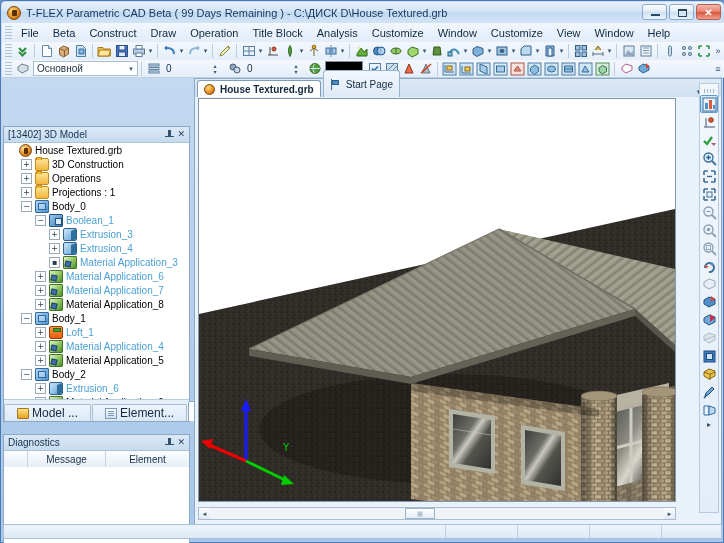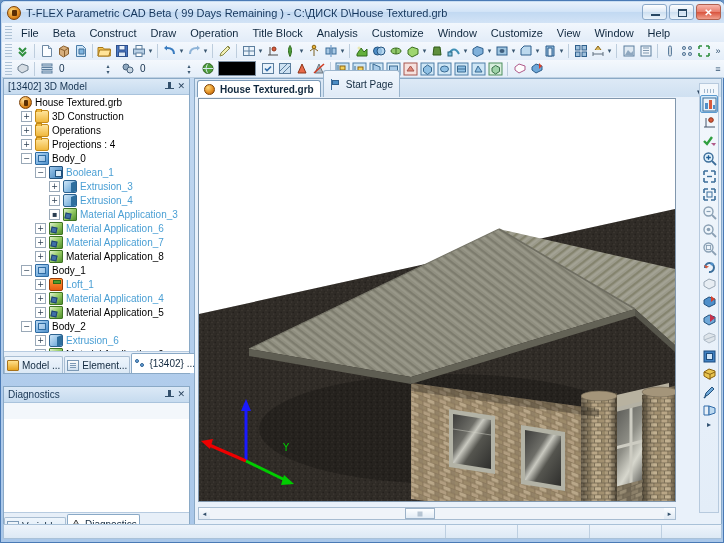--- a/index.html
+++ b/index.html
@@ -85,21 +85,21 @@
   }
   .combo .cbtn{margin-left:auto;width:12px;text-align:center;color:#3a5771;font-size:7px;}
   .spin{width:10px;height:14px;display:flex;flex-direction:column;justify-content:center;
     align-items:center;color:#3a5771;font-size:6px;line-height:6px;flex:0 0 auto;}
   .swatch{width:36px;height:13px;background:#000;border:1px solid #7d8fa1;flex:0 0 auto;}
   .ovf{margin-left:auto;width:12px;color:#2e5070;font-size:9px;text-align:center;flex:0 0 auto;}
 
   
   .leftdock{position:absolute;left:2px;top:77px;width:187px;height:447px;}
   .panel{
-    background:#f3f7fb;border:1px solid #8aa9c6;box-sizing:border-box;position:absolute;
+    background:#f3f7fb;border:1px solid #8aa9c6;box-sizing:border-box;position:absolute;margin-top:48px;
   }
   .pan-title{
     height:15px;background:linear-gradient(to bottom,#dce9f6,#c6dbef);
     display:flex;align-items:center;font-size:10px;color:#153250;
     border-bottom:1px solid #a9c3dc;padding-left:4px;
   }
   .pan-title .tools{margin-left:auto;display:flex;gap:3px;padding-right:4px;}
   .pin{width:9px;height:10px;position:relative;}
   .pin:before{content:"";position:absolute;left:3px;top:0;width:3px;height:6px;background:#33506c;}
   .pin:after{content:"";position:absolute;left:0;top:6px;width:9px;height:1px;background:#33506c;}
@@ -142,22 +142,22 @@
   .ic-loft:after{content:"";position:absolute;left:3px;top:1px;width:8px;height:4px;
      background:#4e9b2f;border:1px solid #2f6a18;box-sizing:border-box;}
   .ic-doc{border-radius:50%;background:radial-gradient(circle at 35% 30%,#ffe09a,#e08a1e 60%,#a8560a);
      border:1px solid #7d4207;box-sizing:border-box;width:13px;height:13px;}
   .ic-doc:after{content:"";position:absolute;left:4px;top:3px;width:4px;height:6px;
      background:#5c2f04;border-radius:1px;}
 
   
   .ptabs{position:absolute;left:0;bottom:0;height:21px;width:100%;
     display:flex;align-items:flex-end;background:#e7eff8;border-top:1px solid #b7cbe0;}
-  .ptab{height:17px;display:flex;align-items:center;font-size:10px;color:#12293f;
-    padding:0 2px;border:1px solid #a9bed3;border-bottom:none;
+  .ptab{height:17px;display:flex;align-items:center;font-size:12px;color:#12293f;
+    padding:0 12px;border:1px solid #a9bed3;border-bottom:none;
     background:linear-gradient(to bottom,#eef5fc,#dbe8f5);margin-right:1px;
     border-radius:2px 2px 0 0;white-space:nowrap;box-sizing:border-box;}
   .ptab.active{height:20px;background:#fff;border-color:#8aa9c6;}
   .ptab .pi{width:12px;height:11px;margin-right:3px;flex:0 0 auto;position:relative;}
   .pi-model{background:linear-gradient(to bottom,#ffe08a,#e8a520);border:1px solid #a9731a;box-sizing:border-box;border-radius:1px;}
   .pi-prop{background:linear-gradient(to bottom,#fdfdfd,#cfe0f0);border:1px solid #7c99b5;box-sizing:border-box;}
   .pi-prop:after{content:"";position:absolute;left:2px;top:2px;width:6px;height:1px;
     box-shadow:0 2px 0 #7c99b5,0 4px 0 #7c99b5;background:#7c99b5;}
   .pi-3d{background:none;}
   .pi-3d:before{content:"";position:absolute;left:1px;top:1px;width:4px;height:4px;border-radius:50%;background:#6ea7dc;border:1px solid #2f6394;box-sizing:border-box;}
@@ -475,20 +475,24 @@
     <span class="ovf">»</span>
   </div>
 
   <div class="toolbar tb2">
     <span class="grip"></span>
     <span class="tbtn">
       <svg width="14" height="13" viewBox="0 0 14 13">
           <path d="M2 5l4-3 6 2v4l-6 3-4-3z" fill="#d6dde4" stroke="#6b7d8e"></path>
         </svg>
     </span>
+    <span class="combo" style="width:105px;margin-left:2px;">
+      <span>Основной</span>
+      <span class="cbtn">▾</span>
+    </span>
     <span class="tsep"></span>
     <span class="tbtn">
       <svg width="14" height="13" viewBox="0 0 14 13">
           <rect x="2" y="2" width="10" height="2" fill="#cfe0ef" stroke="#5c7e9e"></rect>
           <rect x="2" y="5.5" width="10" height="2" fill="#cfe0ef" stroke="#5c7e9e"></rect>
           <rect x="2" y="9" width="10" height="2" fill="#cfe0ef" stroke="#5c7e9e"></rect>
         </svg>
     </span>
     <span style="width:44px;font-size:10px;color:#15314d;padding-left:4px;">0</span>
     <span class="spin">
@@ -637,21 +641,21 @@
             <span class="tlabel ">3D Construction</span>
           </div>
           <div class="trow" style="padding-left: 17px;">
             <span class="exp">+</span>
             <span class="ticon ic-folder"></span>
             <span class="tlabel ">Operations</span>
           </div>
           <div class="trow" style="padding-left: 17px;">
             <span class="exp">+</span>
             <span class="ticon ic-folder"></span>
-            <span class="tlabel ">Projections : 4</span>
+            <span class="tlabel ">Projections : 1</span>
           </div>
           <div class="trow" style="padding-left: 17px;">
             <span class="exp">−</span>
             <span class="ticon ic-body"></span>
             <span class="tlabel ">Body_0</span>
           </div>
           <div class="trow" style="padding-left: 31px;">
             <span class="exp">−</span>
             <span class="ticon ic-bool"></span>
             <span class="tlabel blue">Boolean_1</span>
@@ -738,20 +742,25 @@
       </div>
     </div>
 
     <div class="panel" style="left:0;top:308px;width:187px;height:149px;">
       <div class="pan-title">
         <span>Diagnostics</span>
         <span class="tools">
           <span class="pin"></span>
           <span class="xmark">✕</span>
         </span>
+      </div>
+      <div class="diag-head">
+        <div class="dh" style="width:24px;"></div>
+        <div class="dh" style="width:78px;">Message</div>
+        <div class="dh" style="width:83px;border-right:none;">Element</div>
       </div>
       <div class="diag-body"></div>
       <div class="ptabs">
         <div class="ptab">
           <span class="pi" style="background:#eef4fa;border:1px solid #7c99b5;box-sizing:border-box;"></span>
           <span>Variables</span>
         </div>
         <div class="ptab active">
           <span class="pi">
             <svg width="12" height="11" viewBox="0 0 12 11">

